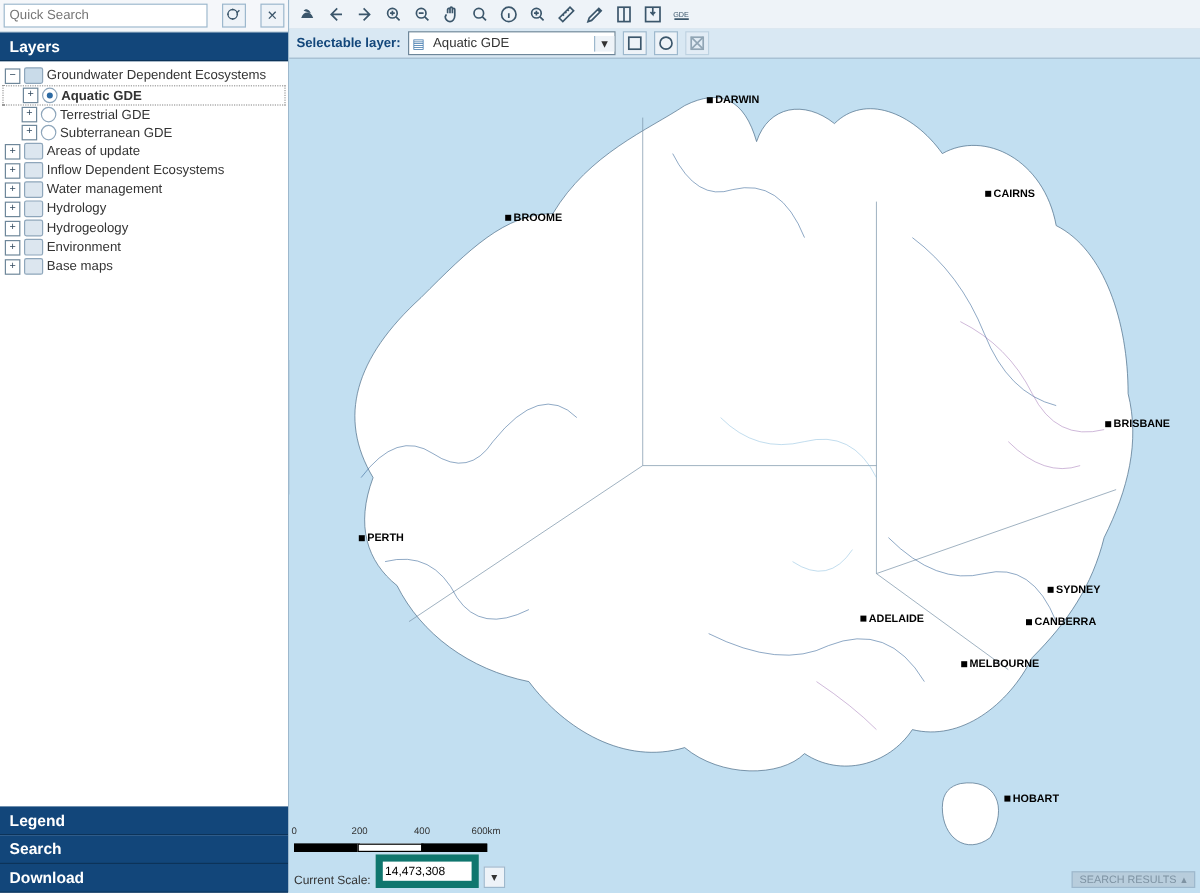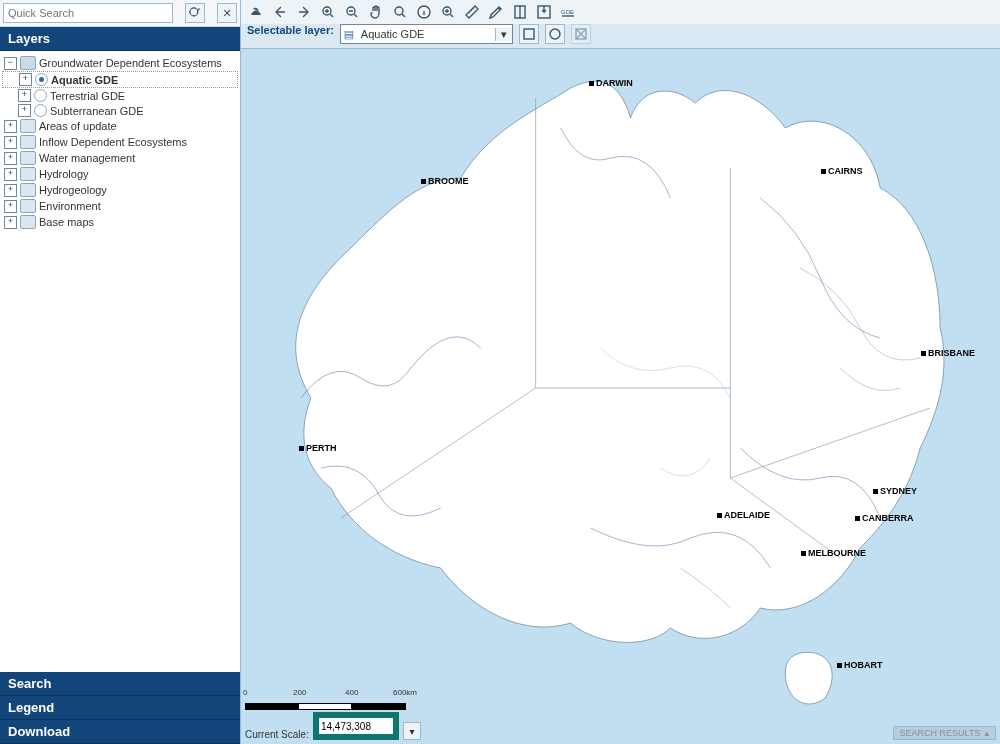--- a/index.html
+++ b/index.html
@@ -20,21 +20,21 @@
   .radio{width:11px;height:11px;border:1px solid #8ea6bb;border-radius:50%;background:#fff;display:inline-flex;align-items:center;justify-content:center}
   .radio .dot{width:5px;height:5px;border-radius:50%;background:#2d6aa3}
   .indent1{padding-left:16px}
   
   .handle{position:absolute;left:241px;top:300px;width:12px;height:110px;background:#9fb6c7;border:1px solid #7892a6;font-size:7px;color:#fff;writing-mode:vertical-rl;text-orientation:upright;display:flex;align-items:center;justify-content:center;letter-spacing:1px;cursor:pointer}
   
   .main{flex:1;position:relative;background:#c2dff1;height:744px}
   .toolbar{position:absolute;left:0;right:0;top:0;height:24px;background:#eef3f8;border-bottom:1px solid #9db8cd;display:flex;align-items:center;gap:2px;padding:0 4px}
   .tb-btn{width:20px;height:20px;border:1px solid transparent;display:flex;align-items:center;justify-content:center;cursor:pointer;color:#3b566b}
   .tb-btn svg{width:16px;height:16px;stroke:#3b566b;stroke-width:1.4;fill:none}
-  .subbar{position:absolute;left:0;right:0;top:24px;height:24px;background:#d9e8f3;border-bottom:1px solid #9db8cd;display:flex;gap:6px;padding:0 6px}
+  .subbar{position:absolute;left:0;right:0;top:24px;height:24px;background:#d9e8f3;border-bottom:1px solid #9db8cd;display:flex;align-items:center;gap:6px;padding:0 6px}
   .subbar .lbl{font-weight:bold;color:#12467a}
   .combo{display:flex;align-items:center;height:18px;border:1px solid #6e879a;background:#fff}
   .combo .icon{width:16px;display:flex;align-items:center;justify-content:center;color:#3c76ab}
   .combo .val{width:130px;padding:0 4px}
   .combo .dd{width:16px;border-left:1px solid #9db8cd;display:flex;align-items:center;justify-content:center;background:#eef3f8;cursor:pointer}
   .sub-btn{width:18px;height:18px;border:1px solid #9db8cd;background:#eef3f8;display:flex;align-items:center;justify-content:center;cursor:pointer}
   .sub-btn svg{width:14px;height:14px;stroke:#3b566b;stroke-width:1.4;fill:none}
   .sub-btn.disabled{opacity:.45;cursor:default}
   
   .map{position:absolute;left:0;right:0;top:48px;bottom:0;overflow:hidden}
@@ -127,22 +127,22 @@
         <span class="folder"></span>
         <span class="lbl">Environment</span>
       </div>
       <div class="tree-row">
         <span class="toggle">+</span>
         <span class="folder"></span>
         <span class="lbl">Base maps</span>
       </div>
     </div>
 
+    <div class="panel-hdr">Legend</div>
     <div class="panel-hdr">Search</div>
-    <div class="panel-hdr">Legend</div>
     <div class="panel-hdr">Download</div>
   </div>
 
   <div class="handle">TABLE OF CONTENTS</div>
 
   <div class="main">
 
     <div class="toolbar">
       <div class="tb-btn">
           <svg viewBox="0 0 16 16">
@@ -272,21 +272,21 @@
           <path d="M440 520 q30 20 50 40"></path>
         </g>
         <g stroke="#7fb8dc" stroke-width="0.5" fill="none" opacity="0.8">
           <path d="M360 300 q30 30 70 20 q40 -10 60 30"></path>
           <path d="M420 420 q30 20 50 -10"></path>
         </g>
       </svg>
 
       <div class="city" style="left:348px;top:30px"><span class="dot"></span><span>DARWIN</span></div>
       <div class="city" style="left:180px;top:128px"><span class="dot"></span><span>BROOME</span></div>
-      <div class="city" style="left:580px;top:118px"><span class="dot"></span><span>CAIRNS</span></div>
+      <div class="city" style="left:580px;top:108px"><span class="dot"></span><span>CAIRNS</span></div>
       <div class="city" style="left:680px;top:300px"><span class="dot"></span><span>BRISBANE</span></div>
       <div class="city" style="left:58px;top:395px"><span class="dot"></span><span>PERTH</span></div>
       <div class="city" style="left:476px;top:462px"><span class="dot"></span><span>ADELAIDE</span></div>
       <div class="city" style="left:632px;top:438px"><span class="dot"></span><span>SYDNEY</span></div>
       <div class="city" style="left:614px;top:465px"><span class="dot"></span><span>CANBERRA</span></div>
       <div class="city" style="left:560px;top:500px"><span class="dot"></span><span>MELBOURNE</span></div>
       <div class="city" style="left:596px;top:612px"><span class="dot"></span><span>HOBART</span></div>
 
       <div class="btm">
         <div class="scale-wrap">

